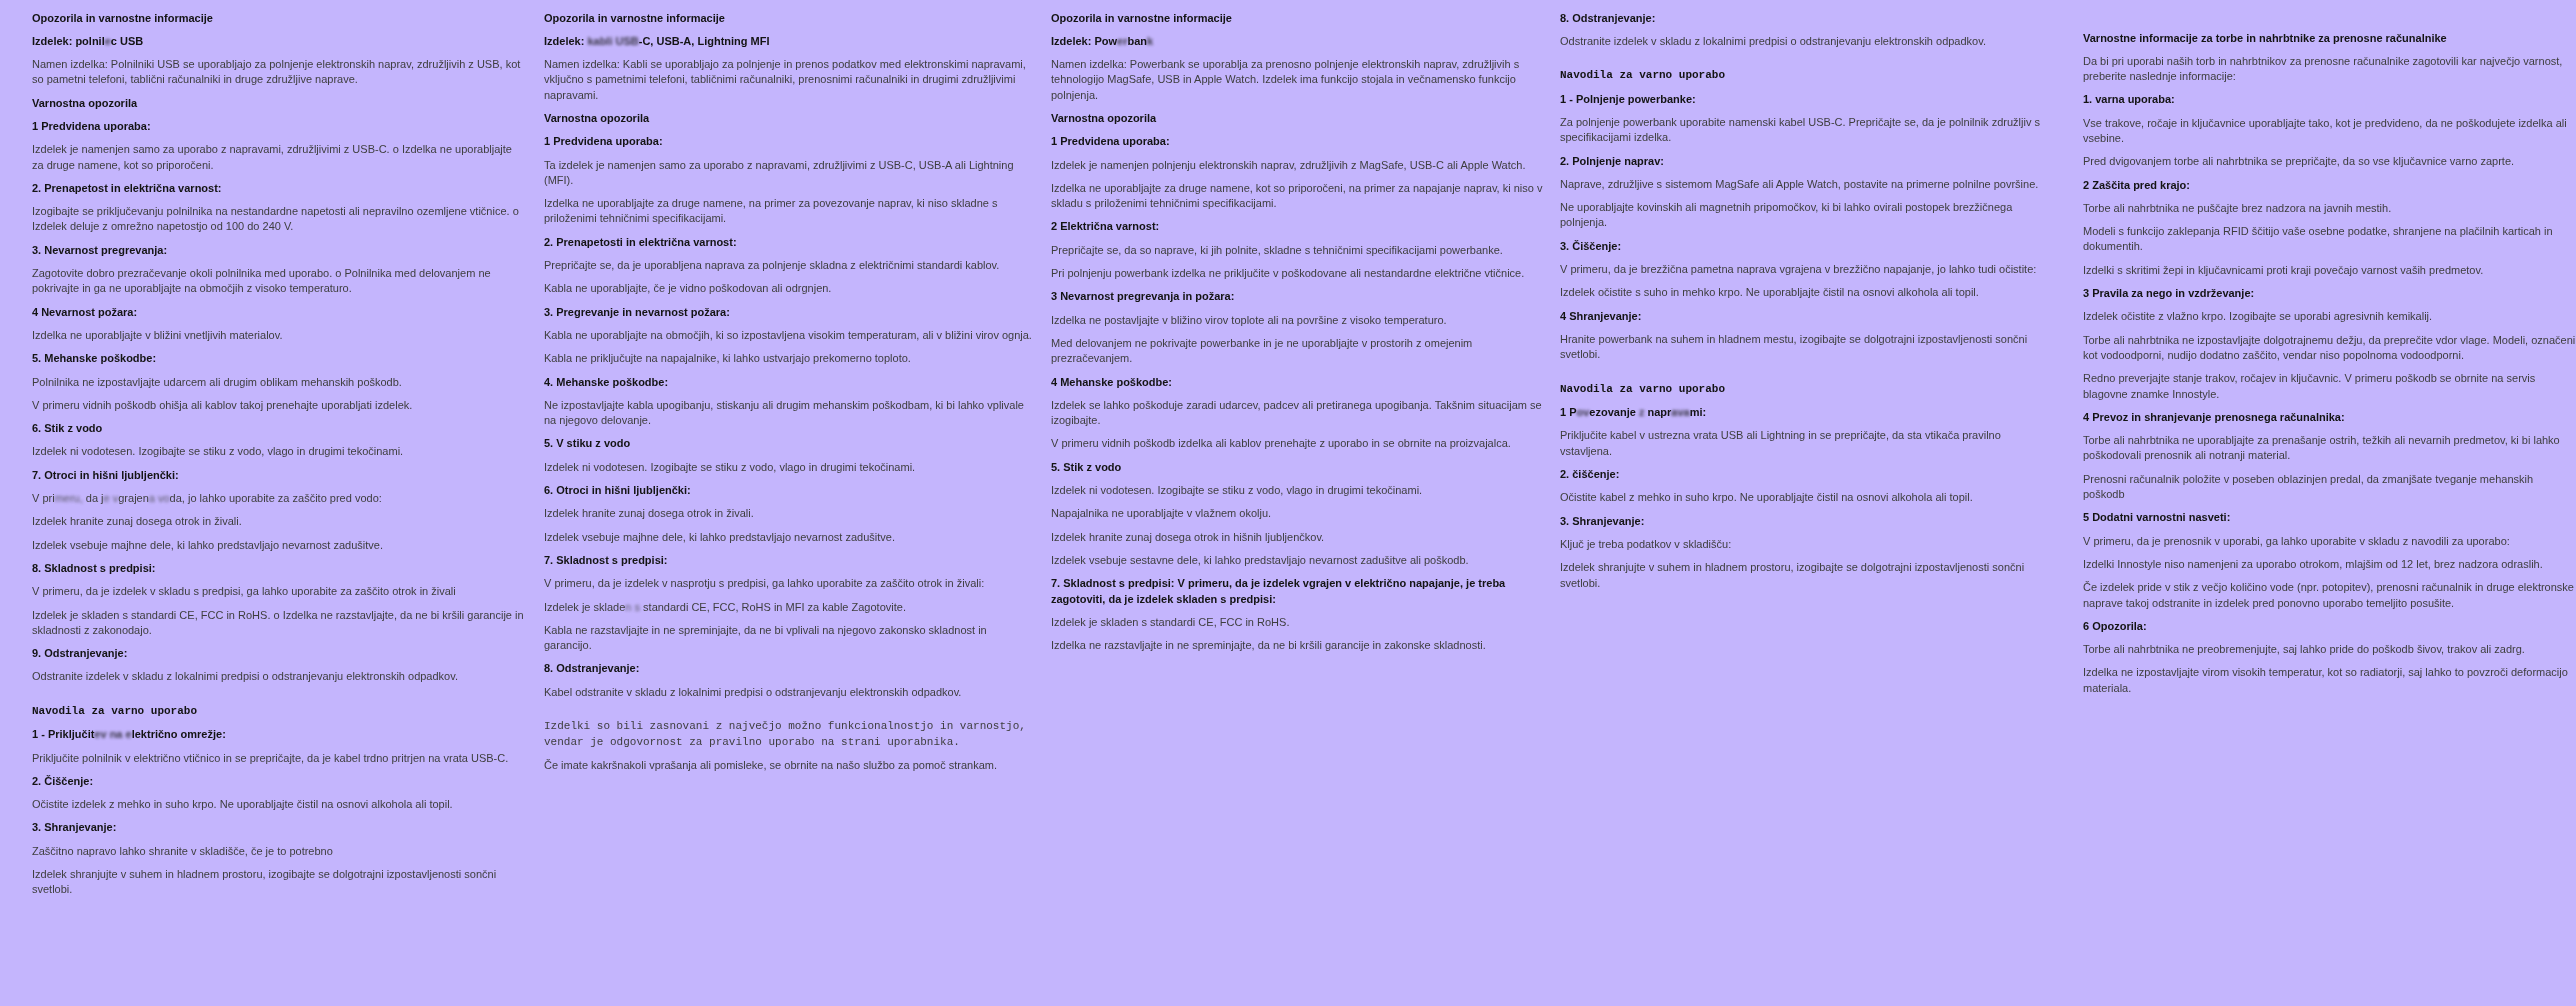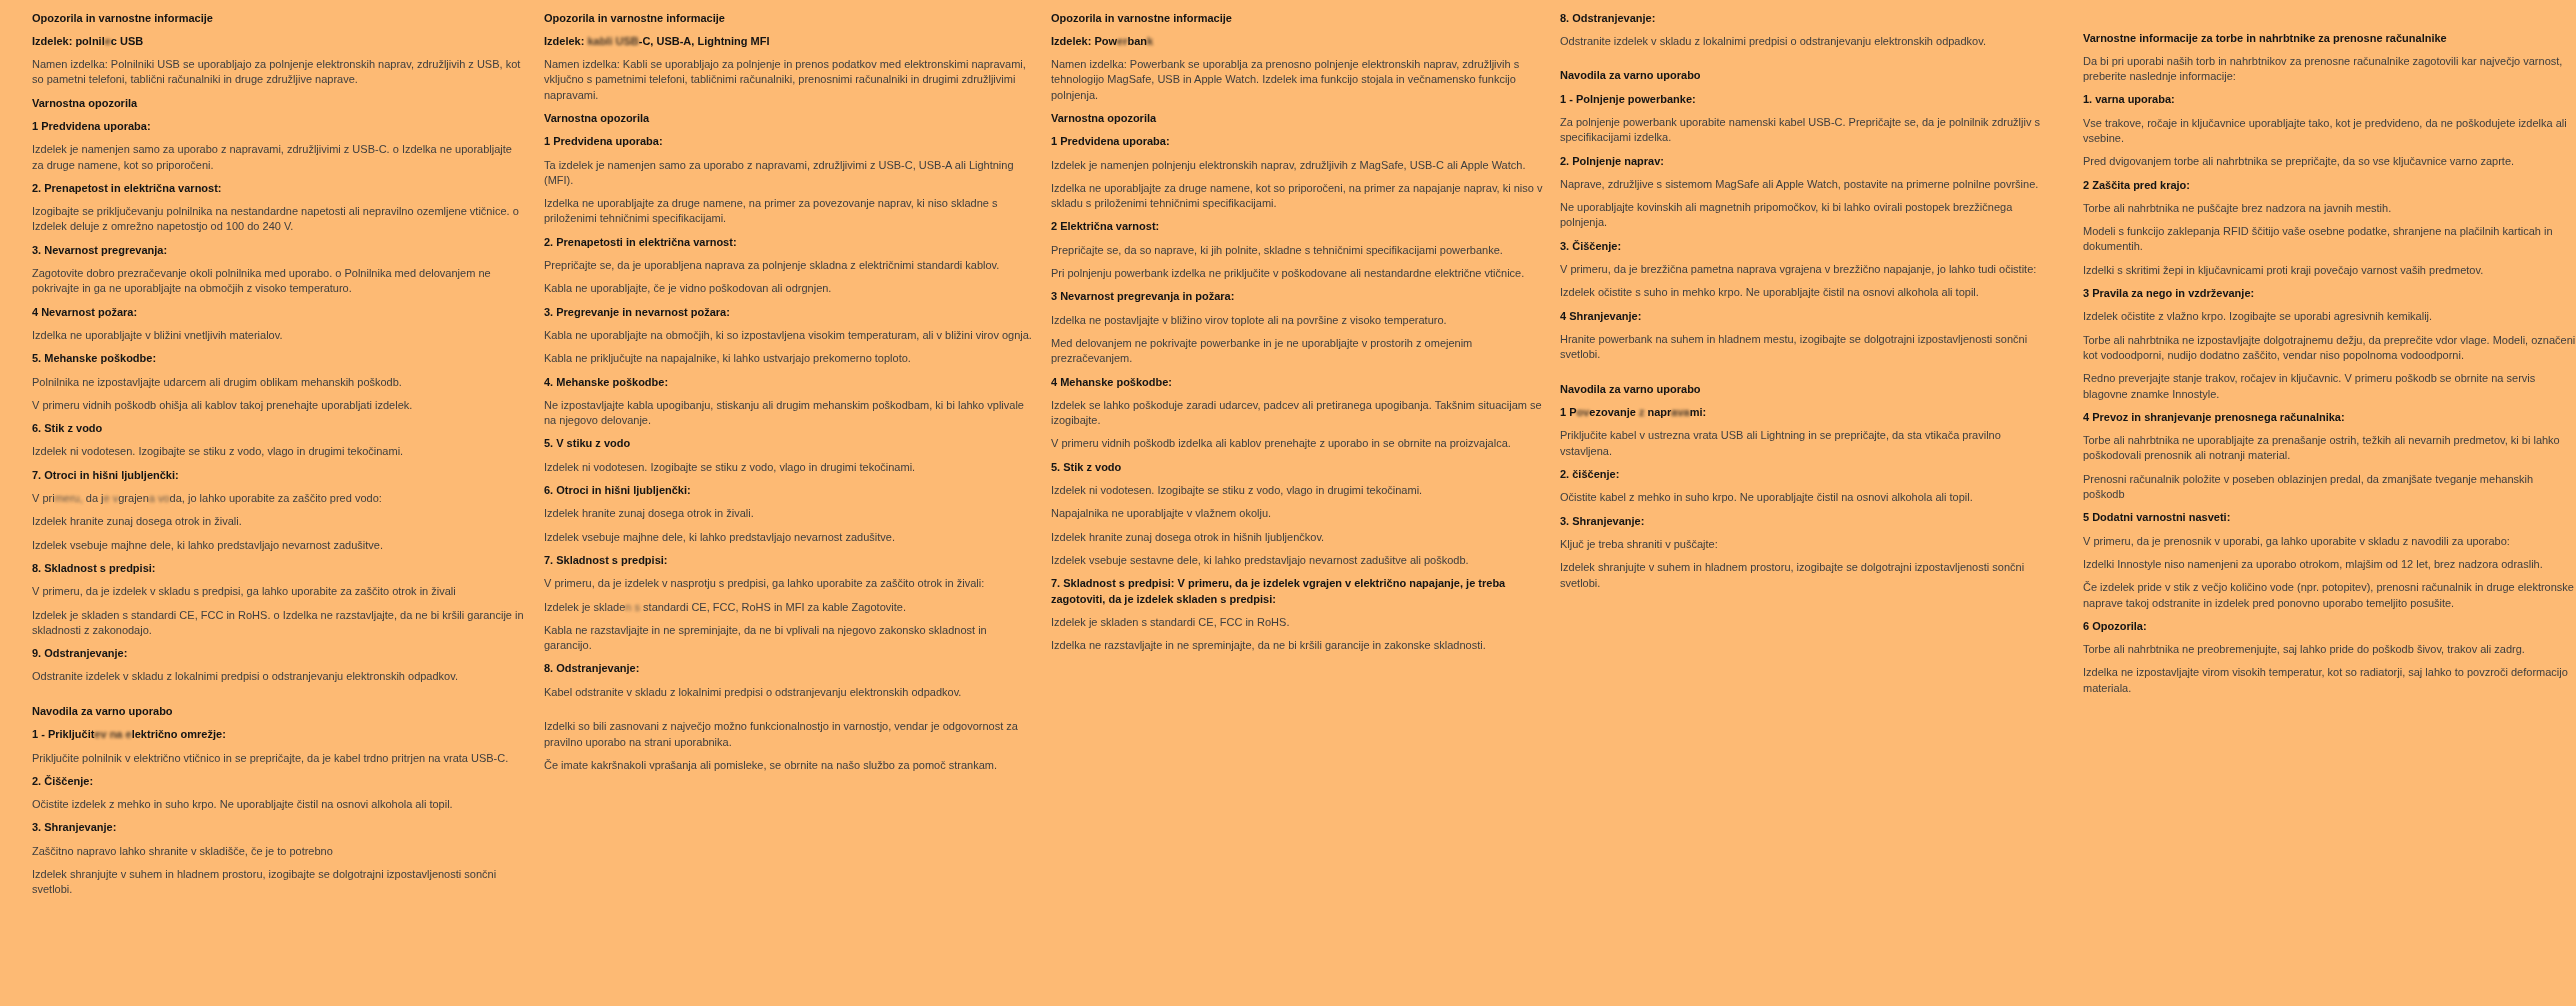--- a/index.html
+++ b/index.html
@@ -1,26 +1,26 @@
 <!DOCTYPE html>
 <html style="font-size:13px"><head>
 <meta charset="utf-8">
 <style>
   html,body{margin:0;padding:0;}
   body{font-family:"Liberation Sans", sans-serif; background:#ffffff;}
-  .page{position:relative;width:2576px;height:1006px;background:#fdba74;overflow:hidden;}
+  .page{position:relative;width:2576px;height:1006px;background:#c4b5fd;overflow:hidden;}
   .col{position:absolute;top:10.5px;width:493px;}
   .col:nth-child(1){left:32px;}
   .col:nth-child(2){left:544px;}
   .col:nth-child(3){left:1051px;}
   .col:nth-child(4){left:1560px;}
   .col:nth-child(5){left:2083px;margin-top:20px;}
   .p{font-size:11px;line-height:15.3px;color:#3e3e3e;margin:0 0 8px 0;font-weight:400;}
   .h1,.h2{font-size:11px;line-height:15.3px;color:#141414;margin:0 0 8px 0;font-weight:700;}
-  .gap{margin-top:19.3px;}
+  .gap{margin-top:19.3px;font-family:Liberation Mono, monospace;}
   .sm{filter:blur(1.6px);opacity:.8;}
 </style>
 </head>
 <body>
 
 <div class="page">
     <div class="col">
       <h3 class="h1"><span>Opozorila in varnostne informacije</span></h3>
       <h3 class="h2"><span>Izdelek: polnil</span><span class="sm">e</span><span>c USB</span></h3>
       <p class="p"><span>Namen izdelka: Polnilniki USB se uporabljajo za polnjenje elektronskih naprav, združljivih z USB, kot so pametni telefoni, tablični računalniki in druge združljive naprave.</span></p>
@@ -125,21 +125,21 @@
       <p class="p"><span>V primeru, da je brezžična pametna naprava vgrajena v brezžično napajanje, jo lahko tudi očistite:</span></p>
       <p class="p"><span>Izdelek očistite s suho in mehko krpo. Ne uporabljajte čistil na osnovi alkohola ali topil.</span></p>
       <h3 class="h2"><span>4 Shranjevanje:</span></h3>
       <p class="p"><span>Hranite powerbank na suhem in hladnem mestu, izogibajte se dolgotrajni izpostavljenosti sončni svetlobi.</span></p>
       <h3 class="h2 gap"><span>Navodila za varno uporabo</span></h3>
       <h3 class="h2"><span>1 P</span><span class="sm">ov</span><span>ezovanje </span><span class="sm">z</span><span> napr</span><span class="sm">ava</span><span>mi:</span></h3>
       <p class="p"><span>Priključite kabel v ustrezna vrata USB ali Lightning in se prepričajte, da sta vtikača pravilno vstavljena.</span></p>
       <h3 class="h2"><span>2. čiščenje:</span></h3>
       <p class="p"><span>Očistite kabel z mehko in suho krpo. Ne uporabljajte čistil na osnovi alkohola ali topil.</span></p>
       <h3 class="h2"><span>3. Shranjevanje:</span></h3>
-      <p class="p"><span>Ključ je treba shraniti v puščajte:</span></p>
+      <p class="p"><span>Ključ je treba podatkov v skladišču:</span></p>
       <p class="p"><span>Izdelek shranjujte v suhem in hladnem prostoru, izogibajte se dolgotrajni izpostavljenosti sončni svetlobi.</span></p>
     </div>
     <div class="col">
       <h3 class="h1"><span>Varnostne informacije za torbe in nahrbtnike za prenosne računalnike</span></h3>
       <p class="p"><span>Da bi pri uporabi naših torb in nahrbtnikov za prenosne računalnike zagotovili kar največjo varnost, preberite naslednje informacije:</span></p>
       <h3 class="h2"><span>1. varna uporaba:</span></h3>
       <p class="p"><span>Vse trakove, ročaje in ključavnice uporabljajte tako, kot je predvideno, da ne poškodujete izdelka ali vsebine.</span></p>
       <p class="p"><span>Pred dvigovanjem torbe ali nahrbtnika se prepričajte, da so vse ključavnice varno zaprte.</span></p>
       <h3 class="h2"><span>2 Zaščita pred krajo:</span></h3>
       <p class="p"><span>Torbe ali nahrbtnika ne puščajte brez nadzora na javnih mestih.</span></p>

